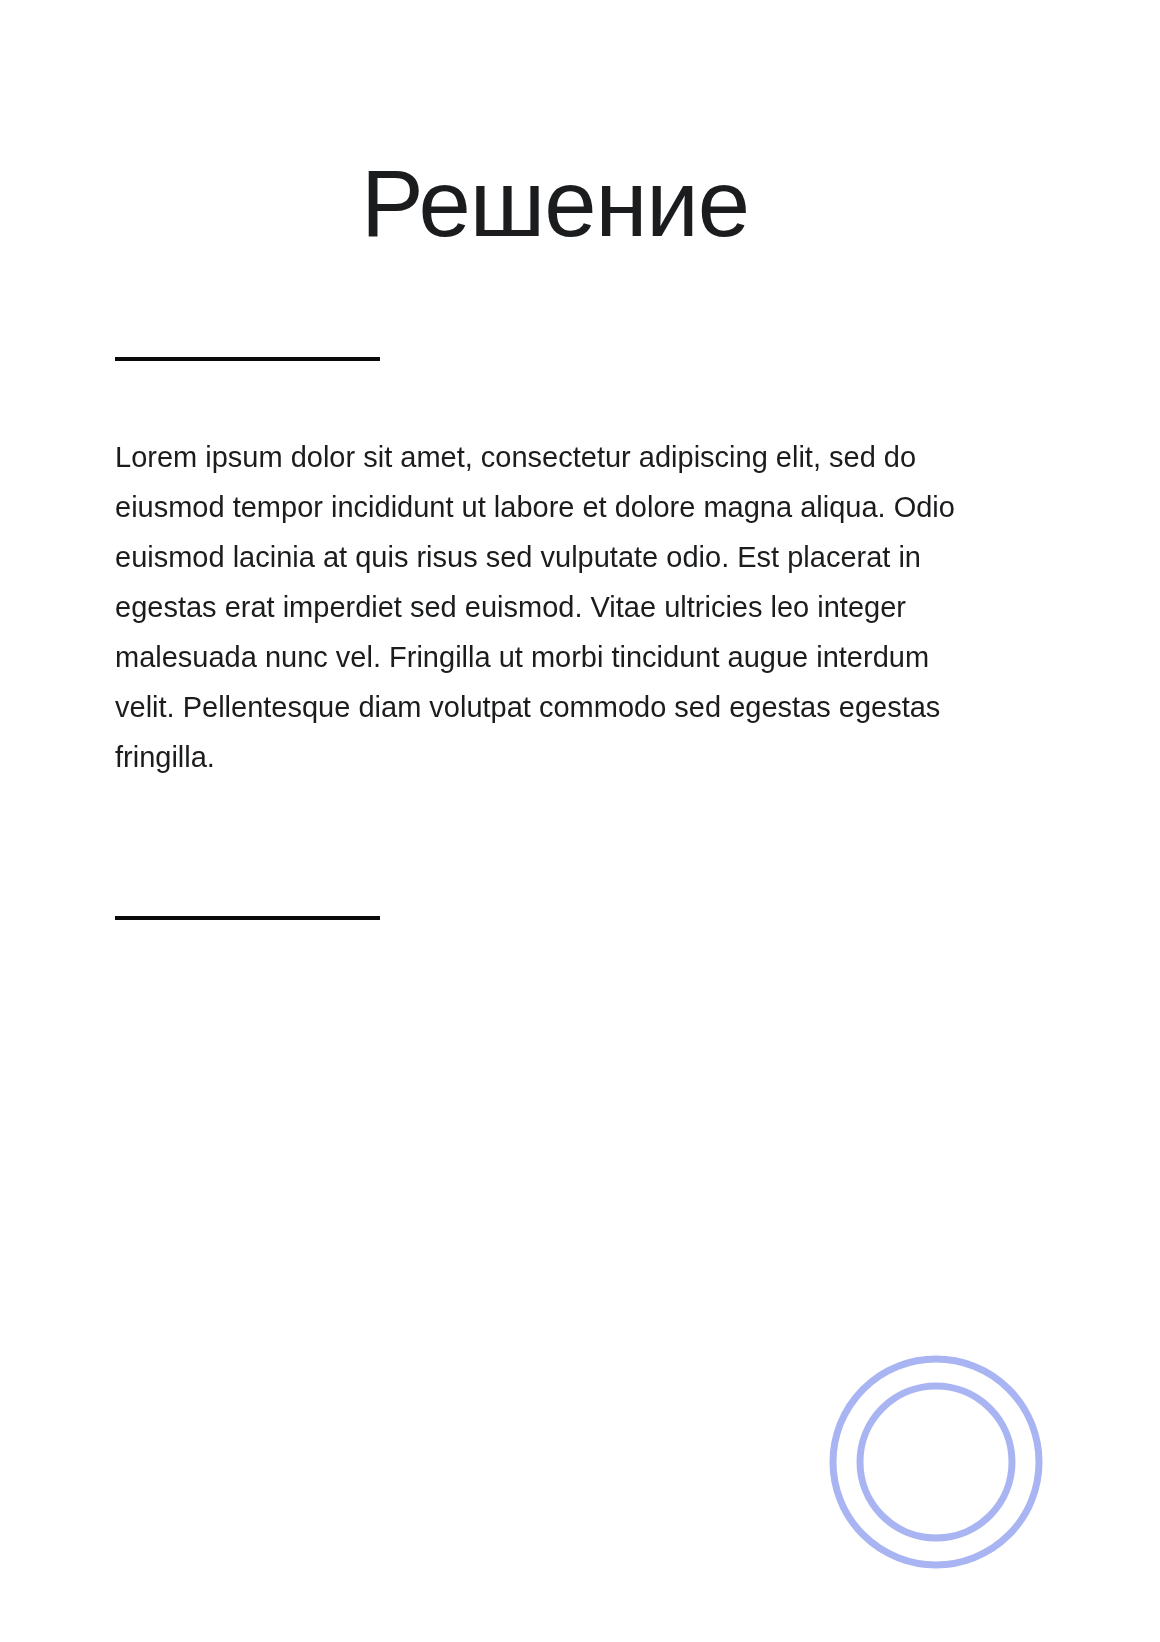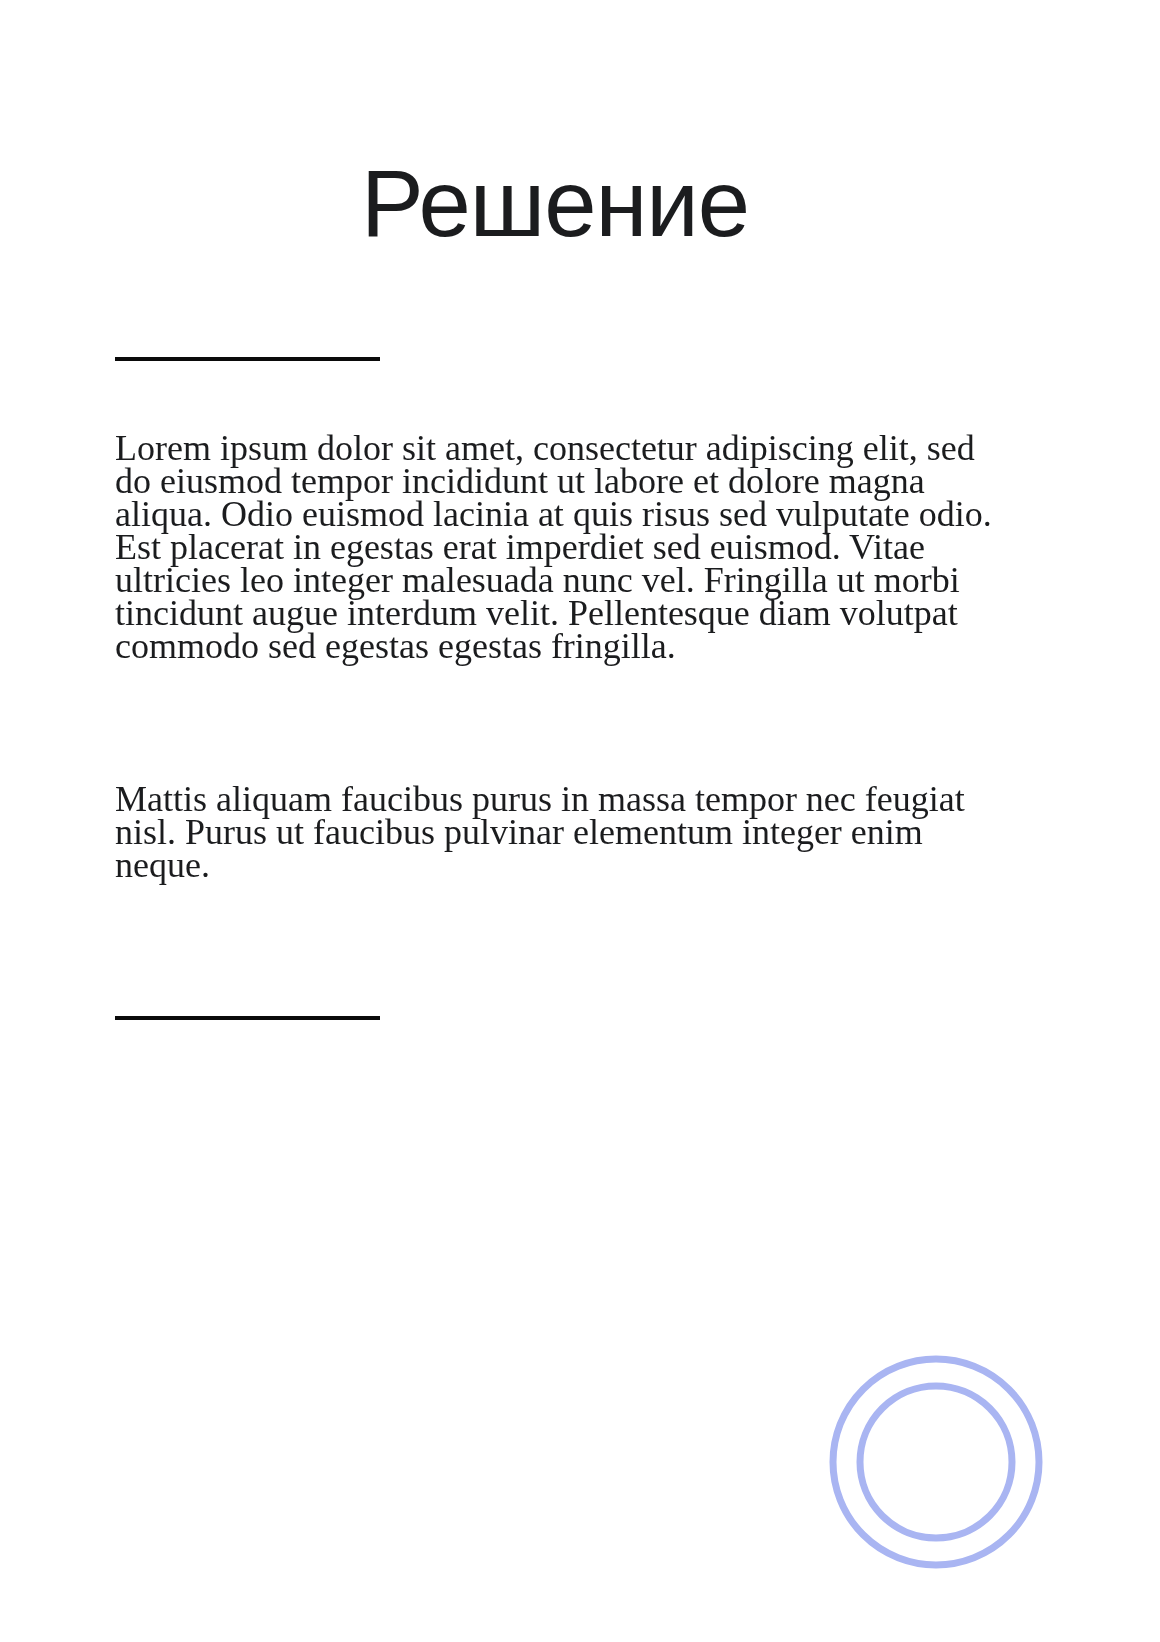--- a/index.html
+++ b/index.html
@@ -27,26 +27,25 @@
     color: var(--text-color, #1b1c1e);
   }
   .divider {
     width: 265px;
     height: 4px;
     background: var(--divider-color, #0a0a0a);
   }
   .divider.top { margin-top: 106px; }
   .divider.bottom { margin-top: 134px; }
   .body-par {
-    font-size: 36px;
-    line-height: 33px;
+    font-size: 29px;
+    line-height: 50px;
     font-weight: 400;
     color: var(--text-color, #1b1c1e);
     max-width: 890px;
-    font-family: Liberation Serif, serif;
   }
   .body-par.first { margin-top: 71px; }
   .body-par.next { margin-top: 120px; }
   .circles {
     position: absolute;
     left: 826px;
     top: 1352px;
     width: 220px;
     height: 220px;
   }
@@ -55,21 +54,20 @@
 <body>
 
 <div class="page">
 
   <h1 class="title">Решение</h1>
 
   <div class="divider top"></div>
 
   <p class="body-par first">Lorem ipsum dolor sit amet, consectetur adipiscing elit, sed do eiusmod tempor incididunt ut labore et dolore magna aliqua. Odio euismod lacinia at quis risus sed vulputate odio. Est placerat in egestas erat imperdiet sed euismod. Vitae ultricies leo integer malesuada nunc vel. Fringilla ut morbi tincidunt augue interdum velit. Pellentesque diam volutpat commodo sed egestas egestas fringilla.</p>
 
-  <p class="body-par next">Mattis aliquam faucibus purus in massa tempor nec feugiat nisl. Purus ut faucibus pulvinar elementum integer enim neque.</p>
 
 
   <div class="divider bottom"></div>
 
   <svg class="circles" viewBox="0 0 220 220" xmlns="http://www.w3.org/2000/svg">
     <circle cx="110" cy="110" r="103" fill="none" stroke-width="7" stroke="#a9b5f2"></circle>
     <circle cx="110" cy="110" r="76" fill="none" stroke-width="7" stroke="#a9b5f2"></circle>
   </svg>
 
 </div>

